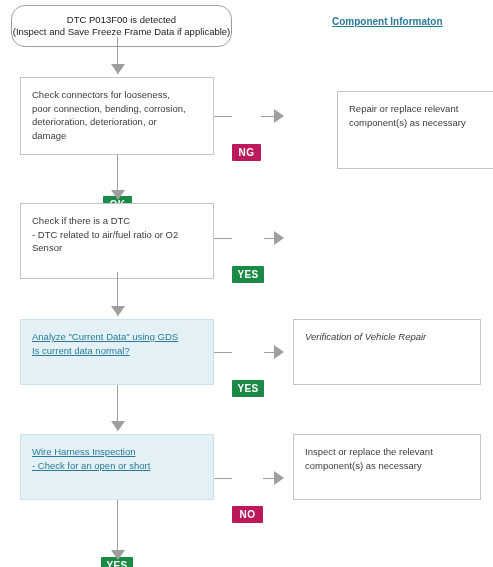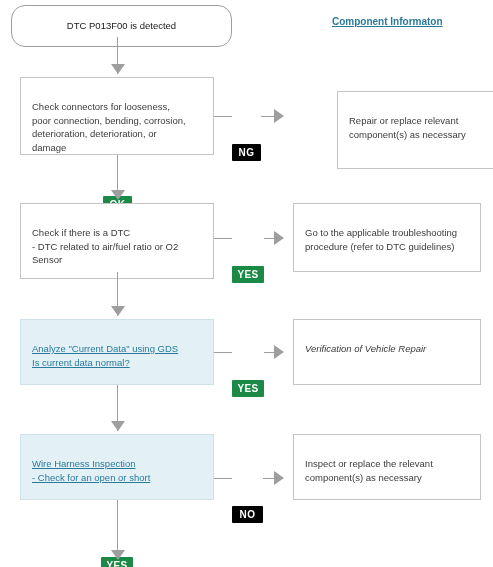--- a/index.html
+++ b/index.html
@@ -38,21 +38,21 @@
   }
   .start-node .line { white-space: nowrap; }
 
   
   .box {
     border: 1px solid #c4c4c4;
     background: #ffffff;
     color: #3b3b3b;
     font-size: 9.5px;
     line-height: 13.5px;
-    padding: 22px 11px;
+    padding: 10px 11px;
   }
   .box .line { white-space: nowrap; }
 
   
   .box.link-box {
     background: #e3f0f5;
     border: 1px solid #cfe2ea;
   }
   .box.link-box .line {
     color: #2a7b9b;
@@ -93,31 +93,32 @@
     justify-content: center;
     color: #ffffff;
     font-size: 10px;
     font-weight: bold;
     letter-spacing: 0.4px;
     border-radius: 1px;
     line-height: 1;
     margin-top: 36px;
   }
   .badge.green { background: #1a8a46; }
-  .badge.red   { background: #000000; }
+  .badge.red   { background: #be185d; }
 </style>
 </head>
 <body>
 
 <div id="canvas">
 
   <a class="abs toplink" href="#" style="left:332px; top:9px;margin-top:7px;">Component Informaton</a>
 
   <div class="abs start-node" style="left:11px; top:5px; width:221px; height:32px;">
     <div class="line">DTC P013F00 is detected</div>
+    <div class="line">(Inspect and Save Freeze Frame Data if applicable)</div>
   </div>
 
   <div class="abs vline" style="left:117px; top:37px; height:37px;"></div>
   <div class="abs badge green" style="left:101px; top:42px; width:32px; height:17px;">YES</div>
   <div class="abs arrow-down" style="left:111px; top:64px;"></div>
 
   <div class="abs box" style="left:20px; top:77px; width:194px; height:78px;">
     <div class="line">Check connectors for looseness,</div>
     <div class="line">poor connection, bending, corrosion,</div>
     <div class="line">deterioration, deterioration, or</div>
@@ -140,24 +141,20 @@
 
   <div class="abs box" style="left:20px; top:203px; width:194px; height:76px;">
     <div class="line">Check if there is a DTC</div>
     <div class="line">- DTC related to air/fuel ratio or O2</div>
     <div class="line">Sensor</div>
   </div>
   <div class="abs hline" style="left:214px; top:238px; width:18px;"></div>
   <div class="abs badge green" style="left:232px; top:230px; width:32px; height:17px;">YES</div>
   <div class="abs hline" style="left:264px; top:238px; width:10px;"></div>
   <div class="abs arrow-right" style="left:274px; top:231px;"></div>
-  <div class="abs box" style="left:293px; top:203px; width:188px; height:69px;">
-    <div class="line">Go to the applicable troubleshooting</div>
-    <div class="line">procedure (refer to DTC guidelines)</div>
-  </div>
   <div class="abs vline" style="left:117px; top:272px; height:44px;"></div>
   <div class="abs badge red" style="left:102px; top:283px; width:31px; height:17px;">NO</div>
   <div class="abs arrow-down" style="left:111px; top:306px;"></div>
 
   <div class="abs box link-box" style="left:20px; top:319px; width:194px; height:66px;">
     <div class="line">Analyze "Current Data" using GDS</div>
     <div class="line">Is current data normal?</div>
   </div>
   <div class="abs hline" style="left:214px; top:352px; width:18px;"></div>
   <div class="abs badge green" style="left:232px; top:344px; width:32px; height:17px;">YES</div>

